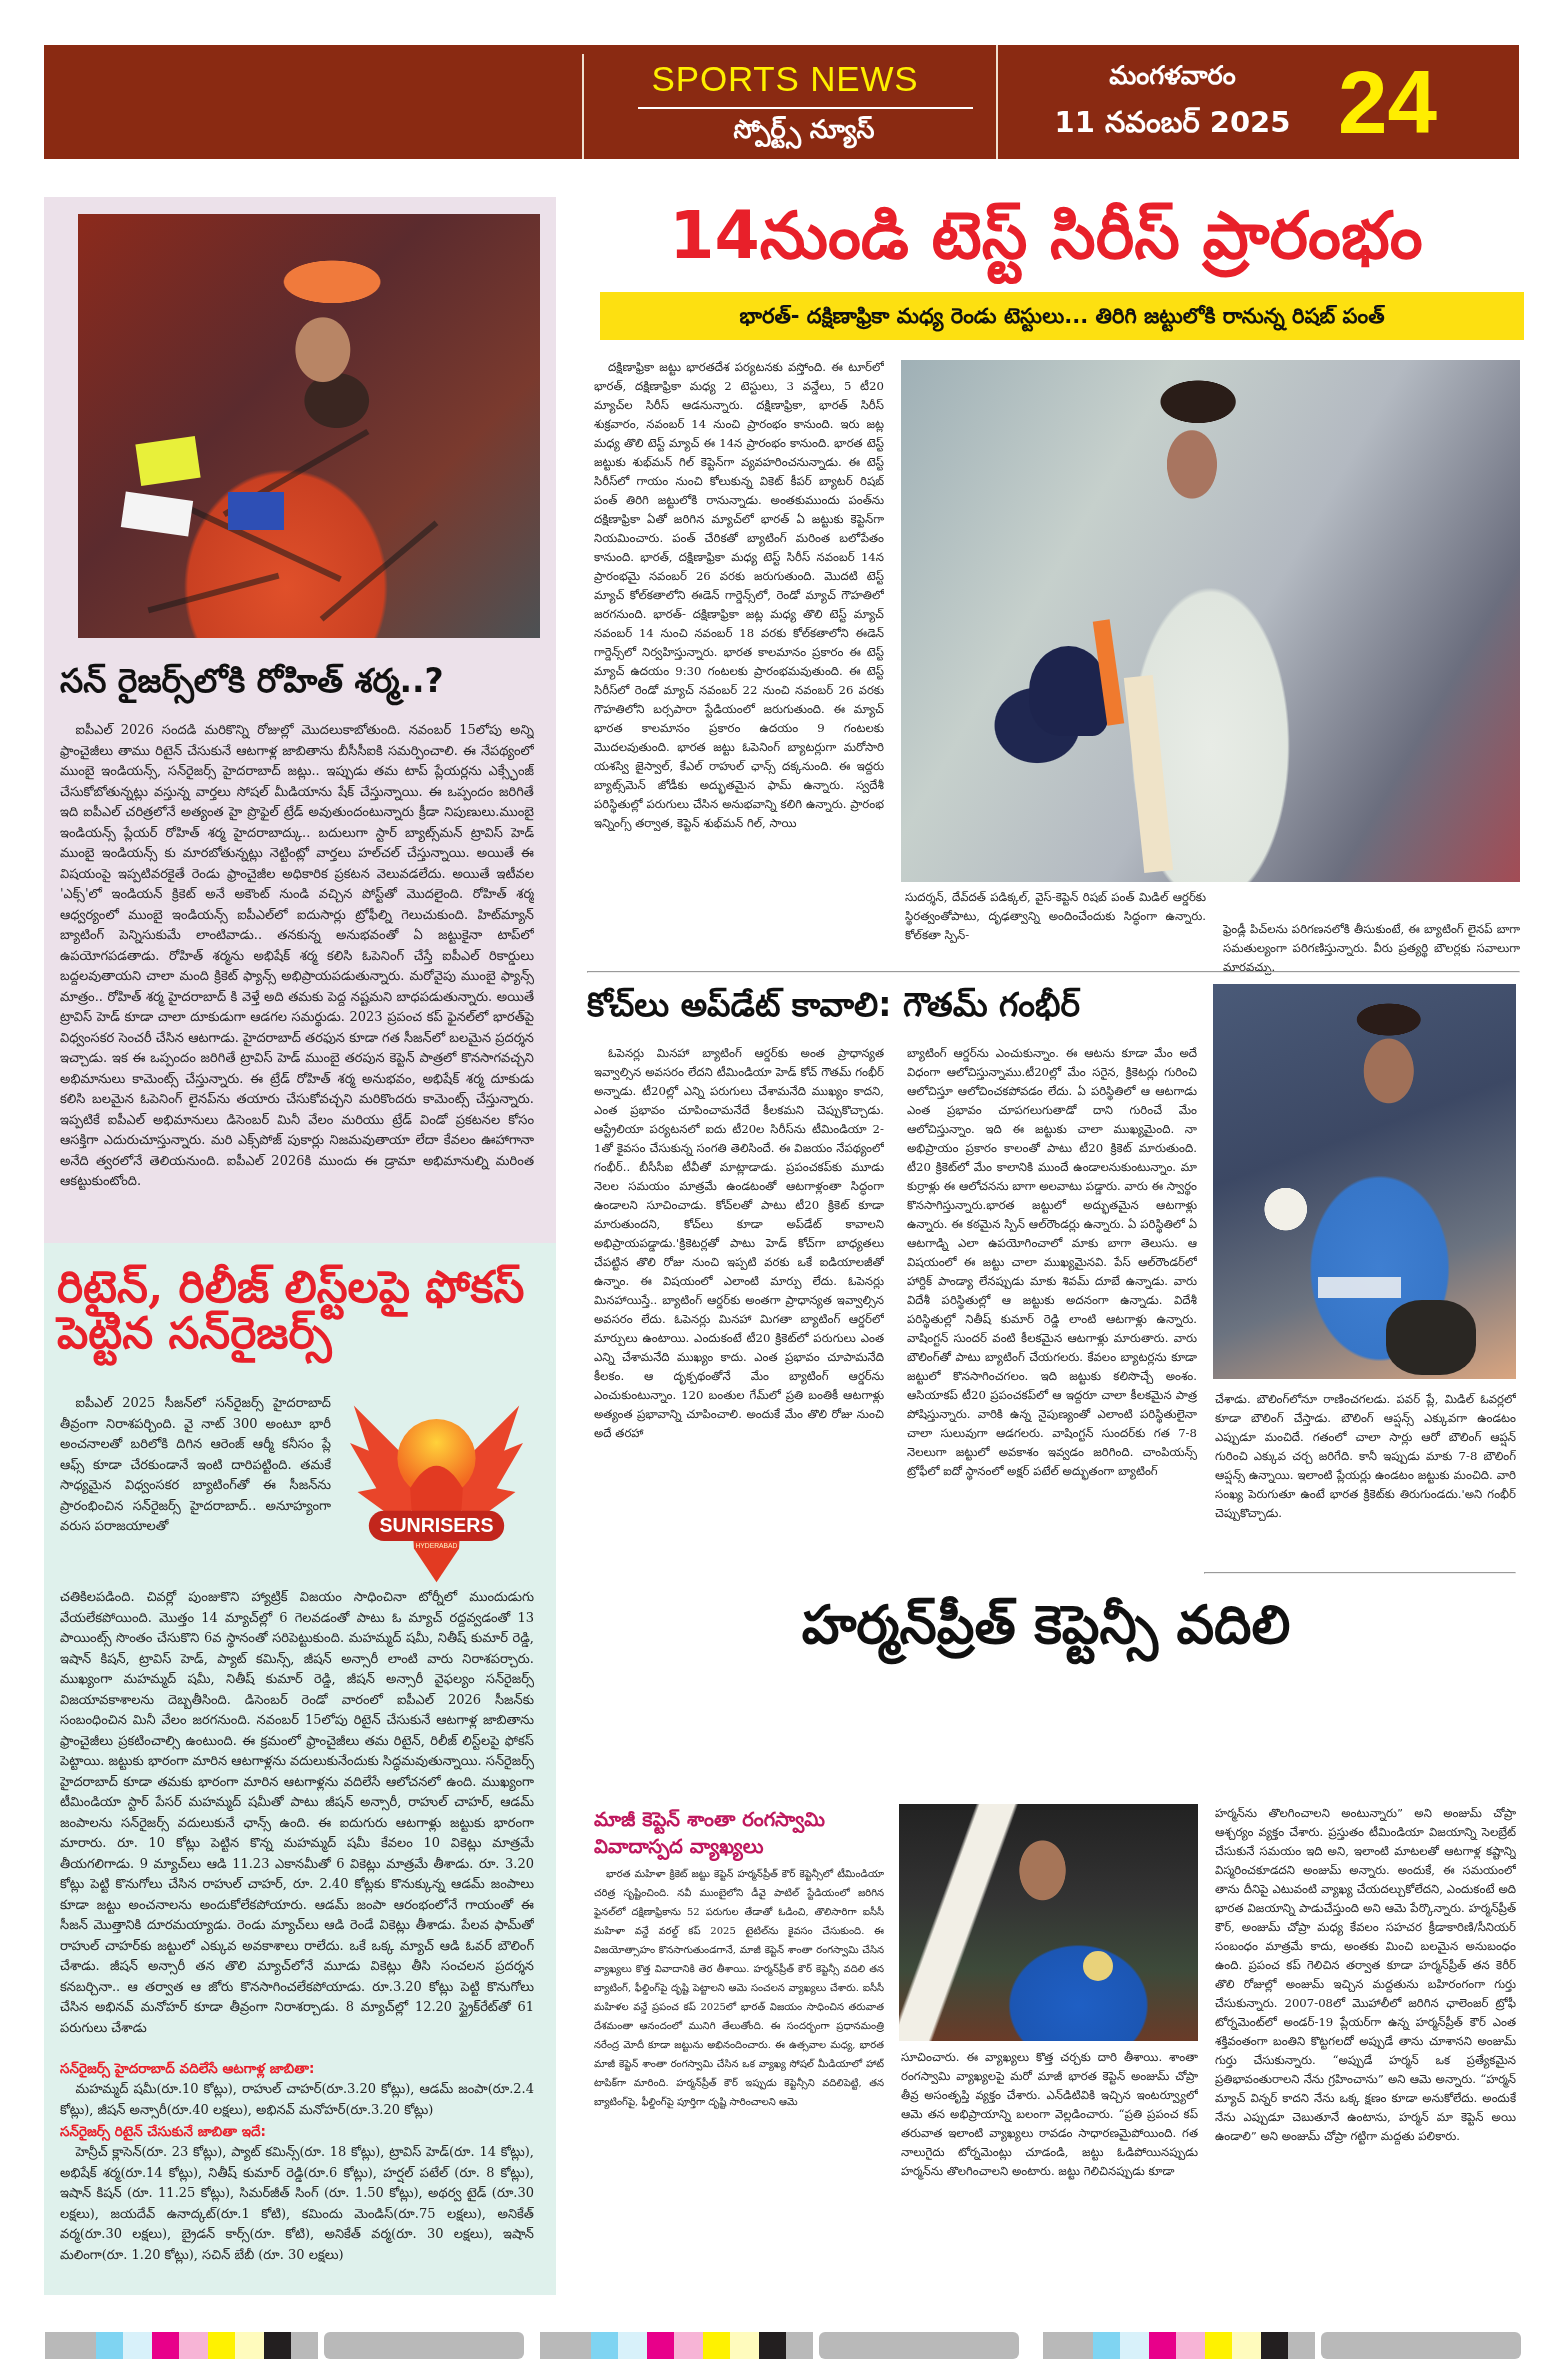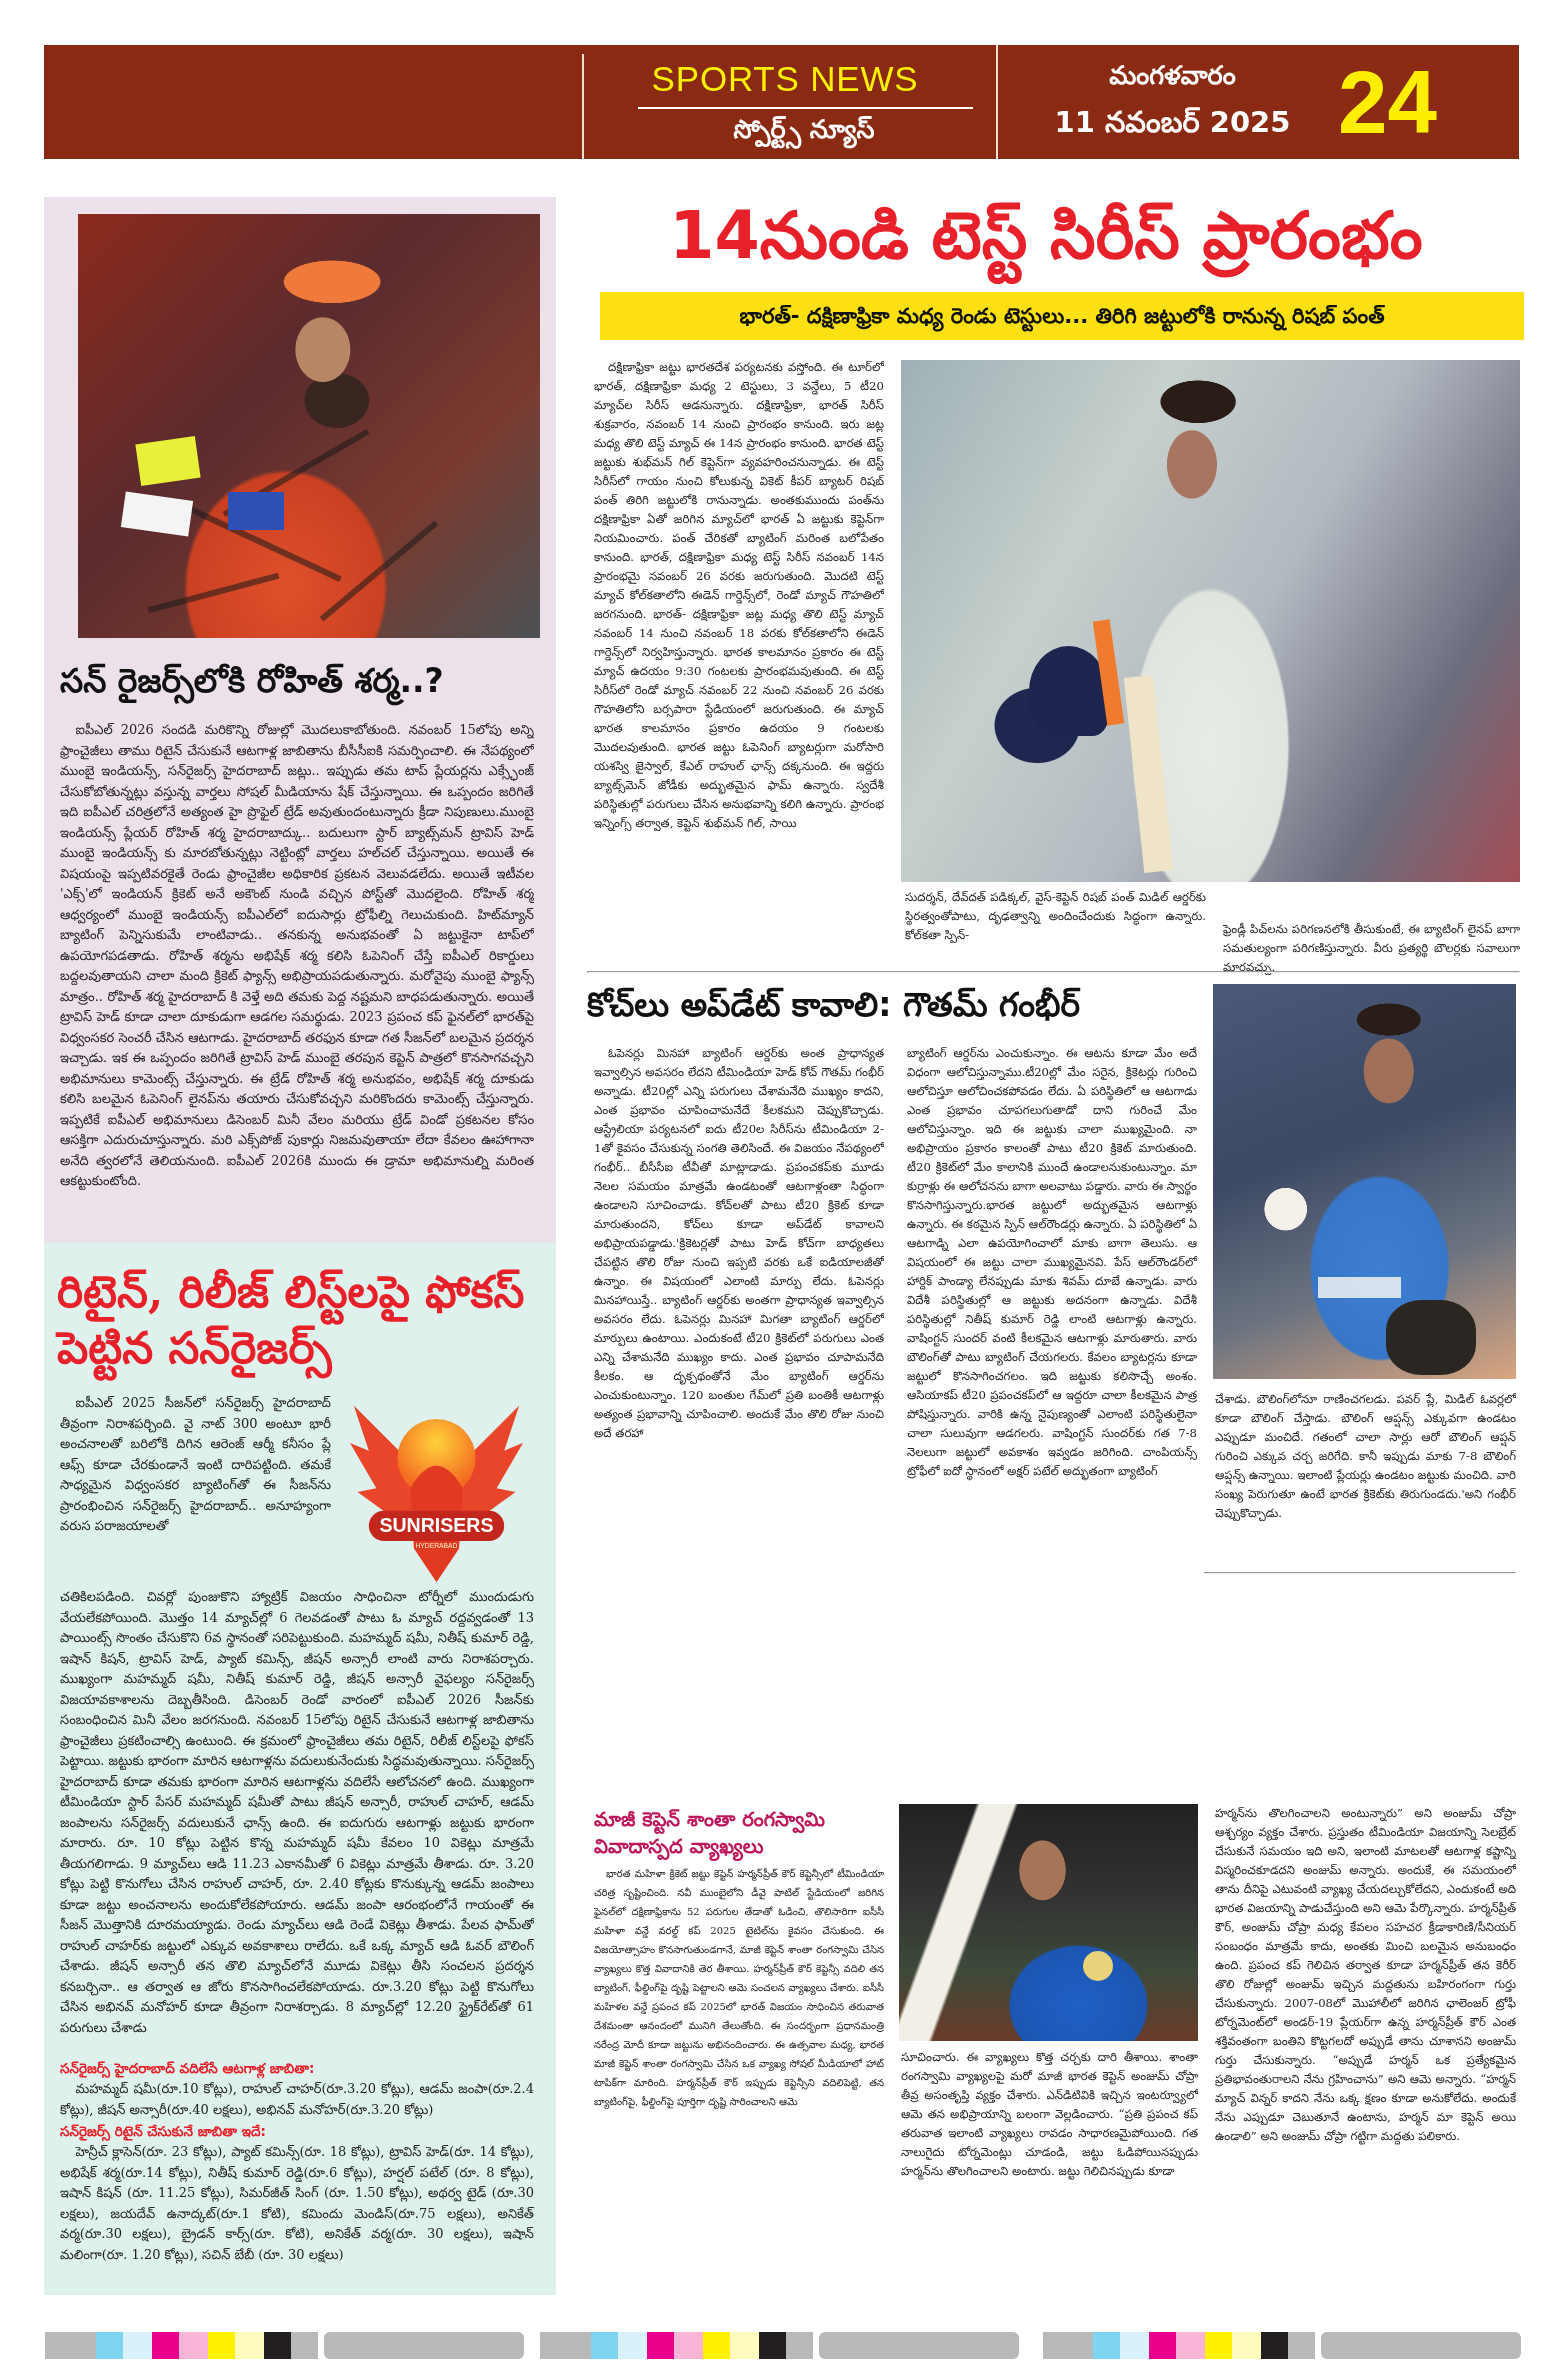--- a/index.html
+++ b/index.html
@@ -36,21 +36,21 @@
       radial-gradient(ellipse 68px 30px at 55% 16%, #f07a3c 0%, #f07a3c 70%, transparent 72%),
       radial-gradient(ellipse 53px 45px at 56% 44%, #3a2621 0%, #3a2621 60%, transparent 62%),
       radial-gradient(ellipse 196px 226px at 45% 88%, #e0502a 0%, #c94022 50%, transparent 52%),
       linear-gradient(135deg, #8c2a1c 0%, #5b2b2e 40%, #7a3a2e 70%, #4c5154 100%); }
   .photo-rohit .stripe { position:absolute; background:#1a1a1a; opacity:.55; }
 
   .h-rohit { position: absolute; left: 60px; top: 658px; width: 489px; font-family: "DejaVu Sans", sans-serif; font-weight: bold; font-size: 33px; color: #111; line-height: 45px; }
   .body-text { font-family: "DejaVu Serif", serif; font-size: 13px; line-height: 20.5px; color: #222; text-align: justify; }
   .txt-rohit { position: absolute; left: 60px; top: 720px; width: 474px; height: 519px; overflow: hidden; text-indent: 1.2em; }
 
-  .h-srh { position: absolute; left: 57px; top: 1264px; width: 489px; font-family: "DejaVu Serif", serif; font-weight: bold; font-size: 44px; line-height: 56px; color: #e8202a; }
+  .h-srh { position: absolute; left: 57px; top: 1264px; width: 489px; font-family: "DejaVu Serif", serif; font-weight: bold; font-size: 44px; line-height: 46px; color: #e8202a; }
   .srh-logo { position: absolute; left: 346px; top: 1398px; width: 181px; height: 188px; }
   .txt-srh-1 { position: absolute; left: 60px; top: 1393px; width: 271px; height: 194px; overflow: hidden; }
   .txt-srh-2 { position: absolute; left: 60px; top: 1587px; width: 474px; height: 470px; overflow: hidden; }
   .subhead-red { font-family: "DejaVu Sans", sans-serif; font-weight: bold; font-size: 13.5px; color: #e8202a; line-height: 21px; }
   .srh-list1-h { position: absolute; left: 60px; top: 2058px; width: 474px; }
   .txt-srh-list1 { position: absolute; left: 60px; top: 2079px; width: 474px; height: 42px; overflow: hidden; text-indent: 1.2em; }
   .srh-list2-h { position: absolute; left: 60px; top: 2121px; width: 474px; }
   .txt-srh-list2 { position: absolute; left: 60px; top: 2142px; width: 474px; height: 128px; overflow: hidden; text-indent: 1.2em; }
 
   
@@ -167,21 +167,21 @@
 <p class="body-text txt-gam-1">ఓపెనర్లు మినహా బ్యాటింగ్ ఆర్డర్‌కు అంత ప్రాధాన్యత ఇవ్వాల్సిన అవసరం లేదని టీమిండియా హెడ్ కోచ్ గౌతమ్ గంభీర్ అన్నాడు. టీ20ల్లో ఎన్ని పరుగులు చేశామనేది ముఖ్యం కాదని, ఎంత ప్రభావం చూపించామనేదే కీలకమని చెప్పుకొచ్చాడు. ఆస్ట్రేలియా పర్యటనలో ఐదు టీ20ల సిరీస్‌ను టీమిండియా 2-1తో కైవసం చేసుకున్న సంగతి తెలిసిందే. ఈ విజయం నేపథ్యంలో గంభీర్.. బీసీసీఐ టీవీతో మాట్లాడాడు. ప్రపంచకప్‌కు మూడు నెలల సమయం మాత్రమే ఉండటంతో ఆటగాళ్లంతా సిద్ధంగా ఉండాలని సూచించాడు. కోచ్‌లతో పాటు టీ20 క్రికెట్ కూడా మారుతుందని, కోచ్‌లు కూడా అప్‌డేట్ కావాలని అభిప్రాయపడ్డాడు.'క్రికెటర్లతో పాటు హెడ్ కోచ్‌గా బాధ్యతలు చేపట్టిన తొలి రోజు నుంచి ఇప్పటి వరకు ఒకే ఐడియాలజీతో ఉన్నాం. ఈ విషయంలో ఎలాంటి మార్పు లేదు. ఓపెనర్లు మినహాయిస్తే.. బ్యాటింగ్ ఆర్డర్‌కు అంతగా ప్రాధాన్యత ఇవ్వాల్సిన అవసరం లేదు. ఓపెనర్లు మినహా మిగతా బ్యాటింగ్ ఆర్డర్‌లో మార్పులు ఉంటాయి. ఎందుకంటే టీ20 క్రికెట్‌లో పరుగులు ఎంత ఎన్ని చేశామనేది ముఖ్యం కాదు. ఎంత ప్రభావం చూపామనేది కీలకం. ఆ దృక్పథంతోనే మేం బ్యాటింగ్ ఆర్డర్‌ను ఎంచుకుంటున్నాం. 120 బంతుల గేమ్‌లో ప్రతి బంతికీ ఆటగాళ్లు అత్యంత ప్రభావాన్ని చూపించాలి. అందుకే మేం తొలి రోజు నుంచి అదే తరహా</p>
 <p class="body-text txt-gam-2">బ్యాటింగ్ ఆర్డర్‌ను ఎంచుకున్నాం. ఈ ఆటను కూడా మేం అదే విధంగా ఆలోచిస్తున్నాము.టీ20ల్లో మేం సరైన, క్రికెటర్లు గురించి ఆలోచిస్తూ ఆలోచించకపోవడం లేదు. ఏ పరిస్థితిలో ఆ ఆటగాడు ఎంత ప్రభావం చూపగలుగుతాడో దాని గురించే మేం ఆలోచిస్తున్నాం. ఇది ఈ జట్టుకు చాలా ముఖ్యమైంది. నా అభిప్రాయం ప్రకారం కాలంతో పాటు టీ20 క్రికెట్ మారుతుంది. టీ20 క్రికెట్‌లో మేం కాలానికి ముందే ఉండాలనుకుంటున్నాం. మా కుర్రాళ్లు ఈ ఆలోచనను బాగా అలవాటు పడ్డారు. వారు ఈ స్వార్థం కొనసాగిస్తున్నారు.భారత జట్టులో అద్భుతమైన ఆటగాళ్లు ఉన్నారు. ఈ కఠమైన స్పిన్ ఆల్‌రౌండర్లు ఉన్నారు. ఏ పరిస్థితిలో ఏ ఆటగాడ్ని ఎలా ఉపయోగించాలో మాకు బాగా తెలుసు. ఆ విషయంలో ఈ జట్టు చాలా ముఖ్యమైనవి. పేస్ ఆల్‌రౌండర్‌లో హార్దిక్ పాండ్యా లేనప్పుడు మాకు శివమ్ దూబే ఉన్నాడు. వారు విదేశీ పరిస్థితుల్లో ఆ జట్టుకు అదనంగా ఉన్నాడు. విదేశీ పరిస్థితుల్లో నితీష్ కుమార్ రెడ్డి లాంటి ఆటగాళ్లు ఉన్నారు. వాషింగ్టన్ సుందర్ వంటి కీలకమైన ఆటగాళ్లు మారుతారు. వారు బౌలింగ్‌తో పాటు బ్యాటింగ్ చేయగలరు. కేవలం బ్యాటర్లను కూడా జట్టులో కొనసాగించగలం. ఇది జట్టుకు కలిసొచ్చే అంశం. ఆసియాకప్ టీ20 ప్రపంచకప్‌లో ఆ ఇద్దరూ చాలా కీలకమైన పాత్ర పోషిస్తున్నారు. వారికి ఉన్న నైపుణ్యంతో ఎలాంటి పరిస్థితులైనా చాలా సులువుగా ఆడగలరు. వాషింగ్టన్ సుందర్‌కు గత 7-8 నెలలుగా జట్టులో అవకాశం ఇవ్వడం జరిగింది. చాంపియన్స్ ట్రోఫీలో ఐదో స్థానంలో అక్షర్ పటేల్ అద్భుతంగా బ్యాటింగ్</p>
 <div class="photo photo-gambhir">
   <span style="position:absolute;left:105px;top:293px;width:83px;height:21px;background:#f2f2f2;opacity:.85;"></span>
   <span style="position:absolute;left:173px;top:316px;width:90px;height:75px;background:#2a2723;border-radius:40%;"></span>
 </div>
 <p class="body-text txt-gam-3">చేశాడు. బౌలింగ్‌లోనూ రాణించగలడు. పవర్ ప్లే, మిడిల్ ఓవర్లలో కూడా బౌలింగ్ చేస్తాడు. బౌలింగ్ ఆప్షన్స్ ఎక్కువగా ఉండటం ఎప్పుడూ మంచిదే. గతంలో చాలా సార్లు ఆరో బౌలింగ్ ఆప్షన్ గురించి ఎక్కువ చర్చ జరిగేది. కానీ ఇప్పుడు మాకు 7-8 బౌలింగ్ ఆప్షన్స్ ఉన్నాయి. ఇలాంటి ప్లేయర్లు ఉండటం జట్టుకు మంచిది. వారి సంఖ్య పెరుగుతూ ఉంటే భారత క్రికెట్‌కు తిరుగుండదు.'అని గంభీర్ చెప్పుకొచ్చాడు.</p>
 <hr class="rule-2">
 
 <h1 class="h-harman">
-  <br>
+  <span>హర్మన్‌ప్రీత్ కెప్టెన్సీ వదిలి</span><br>
 </h1>
 <h3 class="h-harman-sub">మాజీ కెప్టెన్ శాంతా రంగస్వామి వివాదాస్పద వ్యాఖ్యలు</h3>
 <p class="body-text txt-har-1">భారత మహిళా క్రికెట్ జట్టు కెప్టెన్ హర్మన్‌ప్రీత్ కౌర్ కెప్టెన్సీలో టీమిండియా చరిత్ర సృష్టించింది. నవీ ముంబైలోని డీవై పాటిల్ స్టేడియంలో జరిగిన ఫైనల్‌లో దక్షిణాఫ్రికాను 52 పరుగుల తేడాతో ఓడించి, తొలిసారిగా ఐసీసీ మహిళా వన్డే వరల్డ్ కప్ 2025 టైటిల్‌ను కైవసం చేసుకుంది. ఈ విజయోత్సాహం కొనసాగుతుండగానే, మాజీ కెప్టెన్ శాంతా రంగస్వామి చేసిన వ్యాఖ్యలు కొత్త వివాదానికి తెర తీశాయి. హర్మన్‌ప్రీత్ కౌర్ కెప్టెన్సీ వదిలి తన బ్యాటింగ్, ఫీల్డింగ్‌పై దృష్టి పెట్టాలని ఆమె సంచలన వ్యాఖ్యలు చేశారు. ఐసీసీ మహిళల వన్డే ప్రపంచ కప్ 2025లో భారత్ విజయం సాధించిన తరువాత దేశమంతా ఆనందంలో మునిగి తేలుతోంది. ఈ సందర్భంగా ప్రధానమంత్రి నరేంద్ర మోదీ కూడా జట్టును అభినందించారు. ఈ ఉత్సవాల మధ్య, భారత మాజీ కెప్టెన్ శాంతా రంగస్వామి చేసిన ఒక వ్యాఖ్య సోషల్ మీడియాలో హాట్ టాపిక్‌గా మారింది. హర్మన్‌ప్రీత్ కౌర్ ఇప్పుడు కెప్టెన్సీని వదిలిపెట్టి, తన బ్యాటింగ్‌పై, ఫీల్డింగ్‌పై పూర్తిగా దృష్టి సారించాలని ఆమె</p>
 <div class="photo photo-harman">
   <span style="position:absolute;left:184px;top:147px;width:30px;height:30px;border-radius:50%;background:#e9d27a;"></span>
 </div>
 <p class="body-text txt-har-2">సూచించారు. ఈ వ్యాఖ్యలు కొత్త చర్చకు దారి తీశాయి. శాంతా రంగస్వామి వ్యాఖ్యలపై మరో మాజీ భారత కెప్టెన్ అంజుమ్ చోప్రా తీవ్ర అసంతృప్తి వ్యక్తం చేశారు. ఎన్‌డిటివికి ఇచ్చిన ఇంటర్వ్యూలో ఆమె తన అభిప్రాయాన్ని బలంగా వెల్లడించారు. “ప్రతి ప్రపంచ కప్ తరువాత ఇలాంటి వ్యాఖ్యలు రావడం సాధారణమైపోయింది. గత నాలుగైదు టోర్నమెంట్లు చూడండి, జట్టు ఓడిపోయినప్పుడు హర్మన్‌ను తొలగించాలని అంటారు. జట్టు గెలిచినప్పుడు కూడా</p>
 <p class="body-text txt-har-3">హర్మన్‌ను తొలగించాలని అంటున్నారు” అని అంజుమ్ చోప్రా ఆశ్చర్యం వ్యక్తం చేశారు. ప్రస్తుతం టీమిండియా విజయాన్ని సెలబ్రేట్ చేసుకునే సమయం ఇది అని, ఇలాంటి మాటలతో ఆటగాళ్ల కష్టాన్ని విస్మరించకూడదని అంజుమ్ అన్నారు. అందుకే, ఈ సమయంలో తాను దీనిపై ఎటువంటి వ్యాఖ్య చేయదల్చుకోలేదని, ఎందుకంటే అది భారత విజయాన్ని పాడుచేస్తుంది అని ఆమె పేర్కొన్నారు. హర్మన్‌ప్రీత్ కౌర్, అంజుమ్ చోప్రా మధ్య కేవలం సహచర క్రీడాకారిణి/సీనియర్ సంబంధం మాత్రమే కాదు, అంతకు మించి బలమైన అనుబంధం ఉంది. ప్రపంచ కప్ గెలిచిన తర్వాత కూడా హర్మన్‌ప్రీత్ తన కెరీర్ తొలి రోజుల్లో అంజుమ్ ఇచ్చిన మద్దతును బహిరంగంగా గుర్తు చేసుకున్నారు. 2007-08లో మొహాలీలో జరిగిన ఛాలెంజర్ ట్రోఫీ టోర్నమెంట్‌లో అండర్-19 ప్లేయర్‌గా ఉన్న హర్మన్‌ప్రీత్ కౌర్ ఎంత శక్తివంతంగా బంతిని కొట్టగలదో అప్పుడే తాను చూశానని అంజుమ్ గుర్తు చేసుకున్నారు. “అప్పుడే హర్మన్ ఒక ప్రత్యేకమైన ప్రతిభావంతురాలని నేను గ్రహించాను” అని ఆమె అన్నారు. “హర్మన్ మ్యాచ్ విన్నర్ కాదని నేను ఒక్క క్షణం కూడా అనుకోలేదు. అందుకే నేను ఎప్పుడూ చెబుతూనే ఉంటాను, హర్మన్ మా కెప్టెన్ అయి ఉండాలి” అని అంజుమ్ చోప్రా గట్టిగా మద్దతు పలికారు.</p>
 
 <div class="reg-bar" style="left:45px;">

